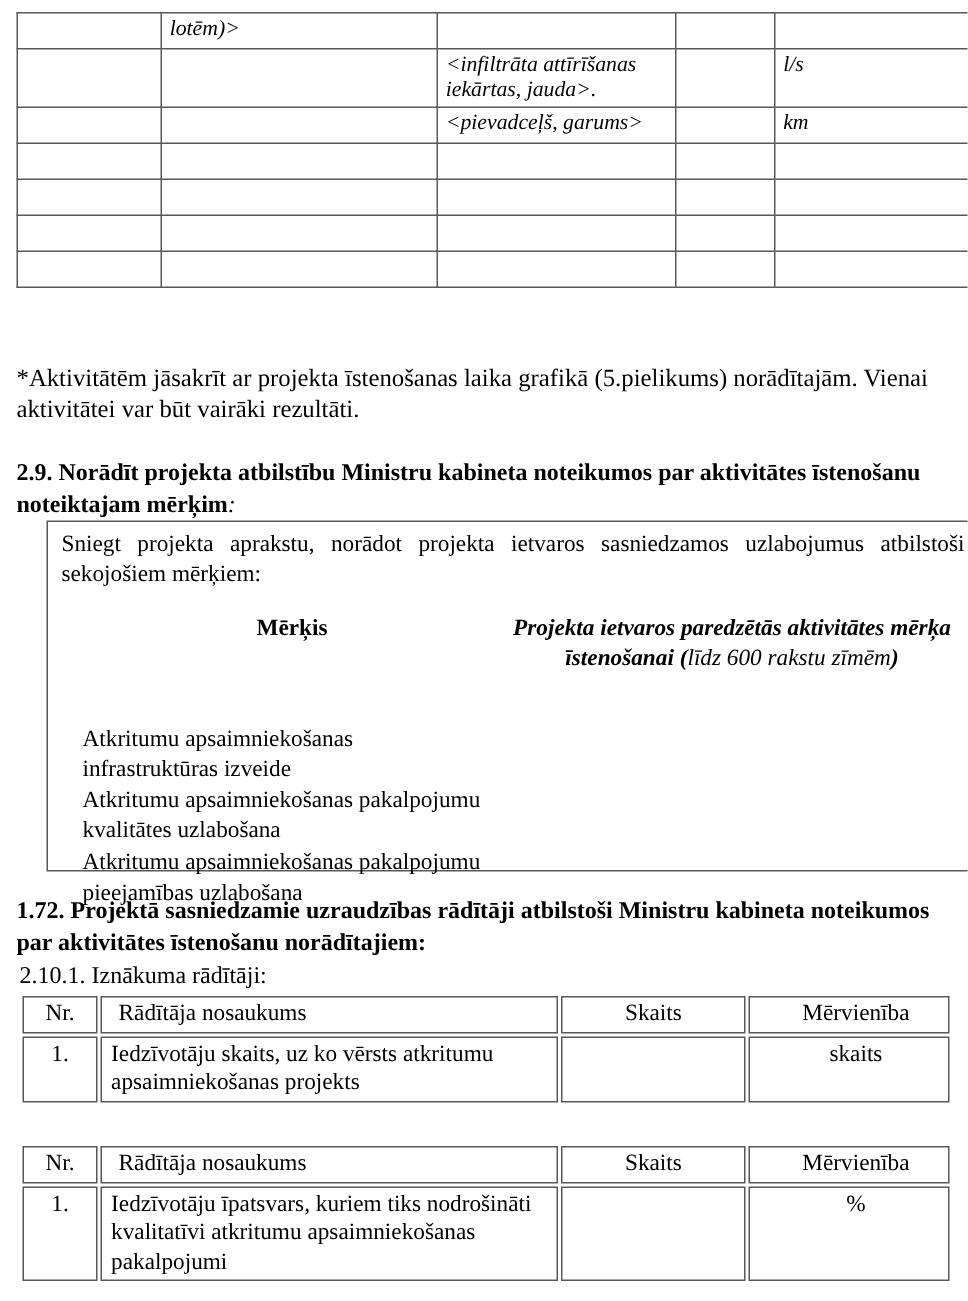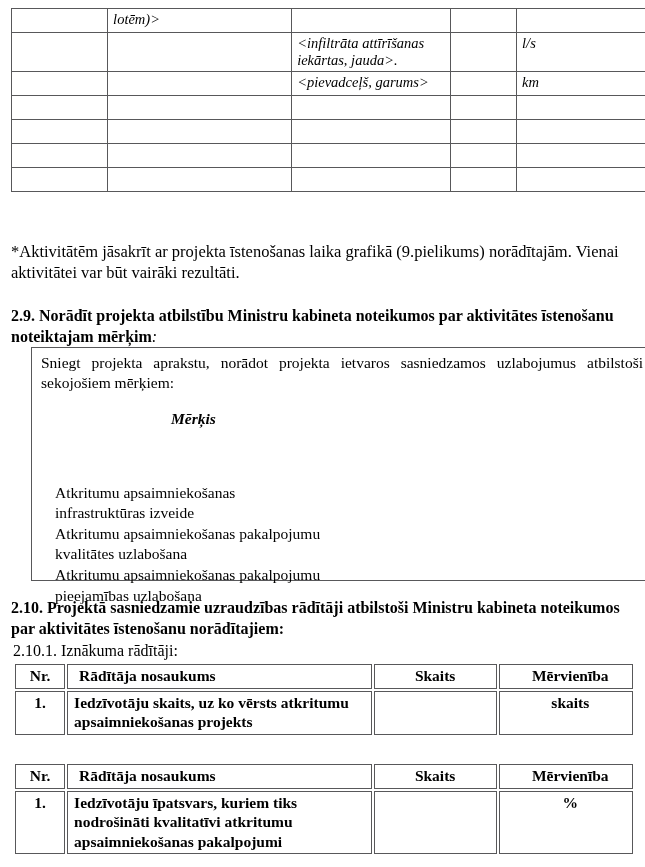--- a/index.html
+++ b/index.html
@@ -116,21 +116,20 @@
   .box-29 .col-heads {
     position: relative;
     height: 74px;
     margin-top: 16px;
   }
   .box-29 .head-left {
     position: absolute;
     left: 130px;
     top: 0px;
     font-weight: bold;
-    font-style: italic;
     font-size: 15.5px;
   }
   .box-29 .head-right {
     position: absolute;
     left: 300px;
     top: 0px;
     width: 294px;
     text-align: center;
     font-weight: bold;
     font-style: italic;
@@ -155,21 +154,20 @@
     position: absolute;
     left: 13px;
     width: 622px;
   }
   #tbl-2101 { top: 662px; }
   #tbl-2102 { top: 762px; }
   table.ind-table {
     width: 622px;
     font-size: 15.5px;
     line-height: 1.26;
-    font-weight: bold;
   }
   table.ind-table td {
     border: 1px solid #58585a;
     padding: 1px 6px 2px 6px;
     vertical-align: top;
   }
   table.ind-table td.c-nr { width: 40px; text-align: center; }
   table.ind-table td.c-name { width: 328px; text-align: left; }
   table.ind-table td.c-count { width: 126px; text-align: center; }
   table.ind-table td.c-unit { width: 120px; text-align: center; padding-left: 15px; }
@@ -238,42 +236,43 @@
           <td class="empty"></td>
           <td class="empty"></td>
           <td class="empty"></td>
           <td class="empty"></td>
           <td class="empty"></td>
         </tr>
       </tbody>
     </table>
   </div>
 
-  <p class="footnote">*Aktivitātēm jāsakrīt ar projekta īstenošanas laika grafikā (9.pielikums) norādītajām. Vienai aktivitātei var būt vairāki rezultāti.</p>
+  <p class="footnote">*Aktivitātēm jāsakrīt ar projekta īstenošanas laika grafikā (5.pielikums) norādītajām. Vienai aktivitātei var būt vairāki rezultāti.</p>
 
   <div class="sec-heading" id="heading-29">
     <span>2.9. Norādīt projekta atbilstību Ministru kabineta noteikumos par aktivitātes īstenošanu noteiktajam mērķim</span><span class="nonbold">:</span>
   </div>
 
   <div class="box-29">
     <p class="intro">Sniegt projekta aprakstu, norādot projekta ietvaros sasniedzamos uzlabojumus atbilstoši sekojošiem mērķiem:</p>
     <div class="col-heads">
       <div class="head-left">Mērķis</div>
+      <div class="head-right"><span>Projekta ietvaros paredzētās aktivitātes mērķa īstenošanai (</span><span class="light">līdz 600 rakstu zīmēm</span><span>)</span></div>
     </div>
     <ul class="goal-list">
       <li>Atkritumu apsaimniekošanas
 infrastruktūras izveide</li>
       <li>Atkritumu apsaimniekošanas pakalpojumu
 kvalitātes uzlabošana</li>
       <li>Atkritumu apsaimniekošanas pakalpojumu
 pieejamības uzlabošana</li>
     </ul>
   </div>
 
-  <div class="sec-heading" id="heading-210">2.10. Projektā sasniedzamie uzraudzības rādītāji atbilstoši Ministru kabineta noteikumos par aktivitātes īstenošanu norādītajiem:</div>
+  <div class="sec-heading" id="heading-210">1.72. Projektā sasniedzamie uzraudzības rādītāji atbilstoši Ministru kabineta noteikumos par aktivitātes īstenošanu norādītajiem:</div>
 
   <div class="sub-heading" id="sub-2101">2.10.1. Iznākuma rādītāji:</div>
 
   <div class="ind-table-wrap" id="tbl-2101">
     <table class="ind-table">
       <tbody>
         <tr class="head">
           <td class="c-nr">Nr.</td>
           <td class="c-name">Rādītāja nosaukums</td>
           <td class="c-count">Skaits</td>

